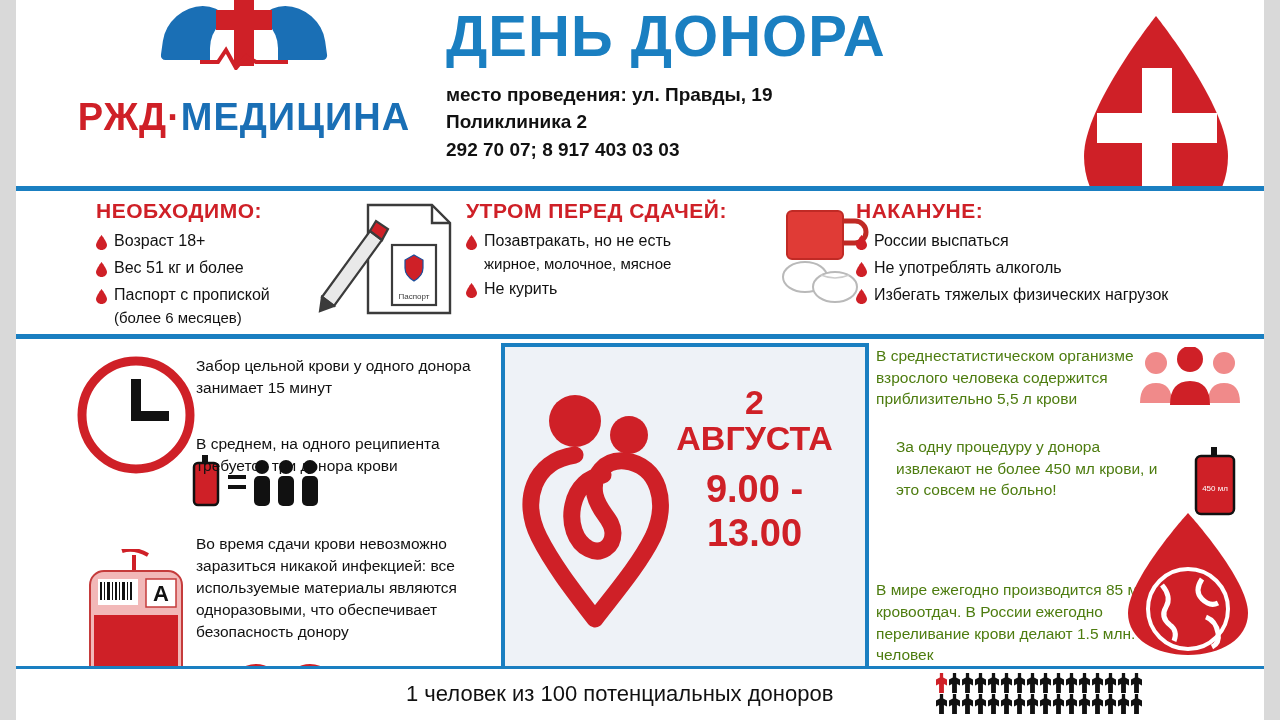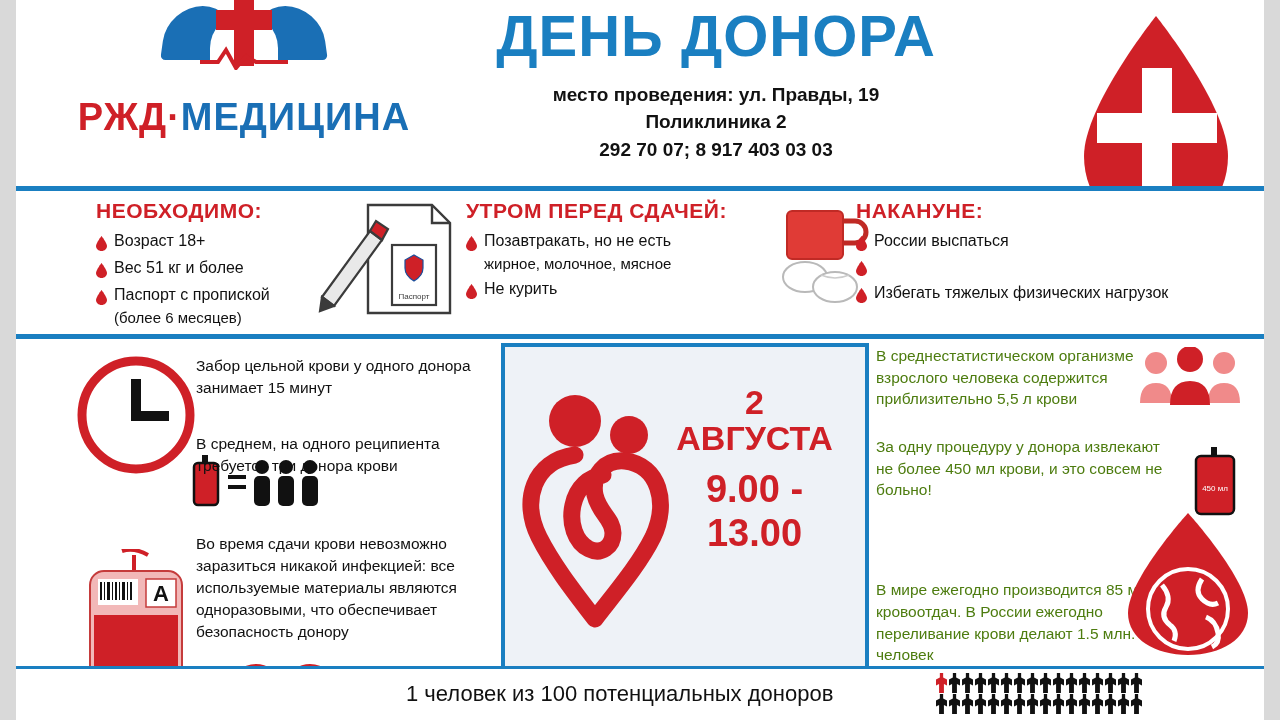--- a/index.html
+++ b/index.html
@@ -105,21 +105,20 @@
   }
   .rzd-wordmark .rzd { color: #cf2027; }
   .rzd-wordmark .dot { color: #cf2027; }
   .rzd-wordmark .med { color: #1a6fb5; }
 
   .title-block {
     position: absolute;
     left: 430px;
     top: 6px;
     width: 540px;
-    text-align: center;
   }
   .main-title {
     font-size: 58px;
     font-weight: bold;
     color: #1a7fc1;
     letter-spacing: 1px;
     line-height: 1.05;
     margin: 0 0 14px 0;
   }
   .venue-line {
@@ -166,21 +165,21 @@
   }
   .col-head {
     font-size: 21px;
     font-weight: bold;
     color: #cf2027;
     letter-spacing: 0.5px;
     margin-bottom: 8px;
   }
   .bullet-row {
     display: flex;
-    align-items: flex-end;
+    align-items: center;
     gap: 7px;
     margin-bottom: 7px;
     font-size: 16px;
     color: #111;
     line-height: 1.25;
   }
   .drop-bullet {
     flex: 0 0 auto;
     width: 11px;
     height: 15px;
@@ -416,20 +415,21 @@
       <div class="bullet-row">
         <svg class="drop-bullet" viewBox="0 0 11 15">
             <path d="M5.5 0 C5.5 0 11 7 11 10 C11 12.8 8.6 15 5.5 15 C2.4 15 0 12.8 0 10 C0 7 5.5 0 5.5 0 Z" fill="#cf2027"></path>
           </svg>
         <span>России выспаться</span>
       </div>
       <div class="bullet-row">
         <svg class="drop-bullet" viewBox="0 0 11 15">
             <path d="M5.5 0 C5.5 0 11 7 11 10 C11 12.8 8.6 15 5.5 15 C2.4 15 0 12.8 0 10 C0 7 5.5 0 5.5 0 Z" fill="#cf2027"></path>
           </svg>
+        <span>Не употреблять алкоголь</span>
       </div>
       <div class="bullet-row">
         <svg class="drop-bullet" viewBox="0 0 11 15">
             <path d="M5.5 0 C5.5 0 11 7 11 10 C11 12.8 8.6 15 5.5 15 C2.4 15 0 12.8 0 10 C0 7 5.5 0 5.5 0 Z" fill="#cf2027"></path>
           </svg>
         <span>Избегать тяжелых физических нагрузок</span>
       </div>
     </div>
   </div>
   <div class="band-rule"></div>
@@ -501,21 +501,21 @@
           <div class="date-day">2</div>
           <div class="date-month">АВГУСТА</div>
           <div class="date-time">9.00 -</div>
           <div class="date-time">13.00</div>
         </div>
       </div>
     </div>
 
     <div class="right-col">
       <div class="rfact">В среднестатистическом организме взрослого человека содержится приблизительно 5,5 л крови</div>
-      <div class="rfact" style="margin-top:26px;">За одну процедуру у донора извлекают не более 450 мл крови, и это совсем не больно!</div>
+      <div class="rfact" style="margin-top:26px;margin-left:20px;">За одну процедуру у донора извлекают не более 450 мл крови, и это совсем не больно!</div>
       <div class="rfact" style="margin-top:78px;">В мире ежегодно производится 85 млн. кровоотдач. В России ежегодно переливание крови делают 1.5 млн. человек</div>
     </div>
 
     <svg class="people-icon" width="110" height="60" viewBox="0 0 110 60">
       <g fill="#f08a8a">
         <circle cx="20" cy="16" r="11"></circle>
           <path d="M4 56 q0 -20 16 -20 q16 0 16 20 z"></path>
         <circle cx="88" cy="16" r="11"></circle>
           <path d="M72 56 q0 -20 16 -20 q16 0 16 20 z"></path>
       </g>

